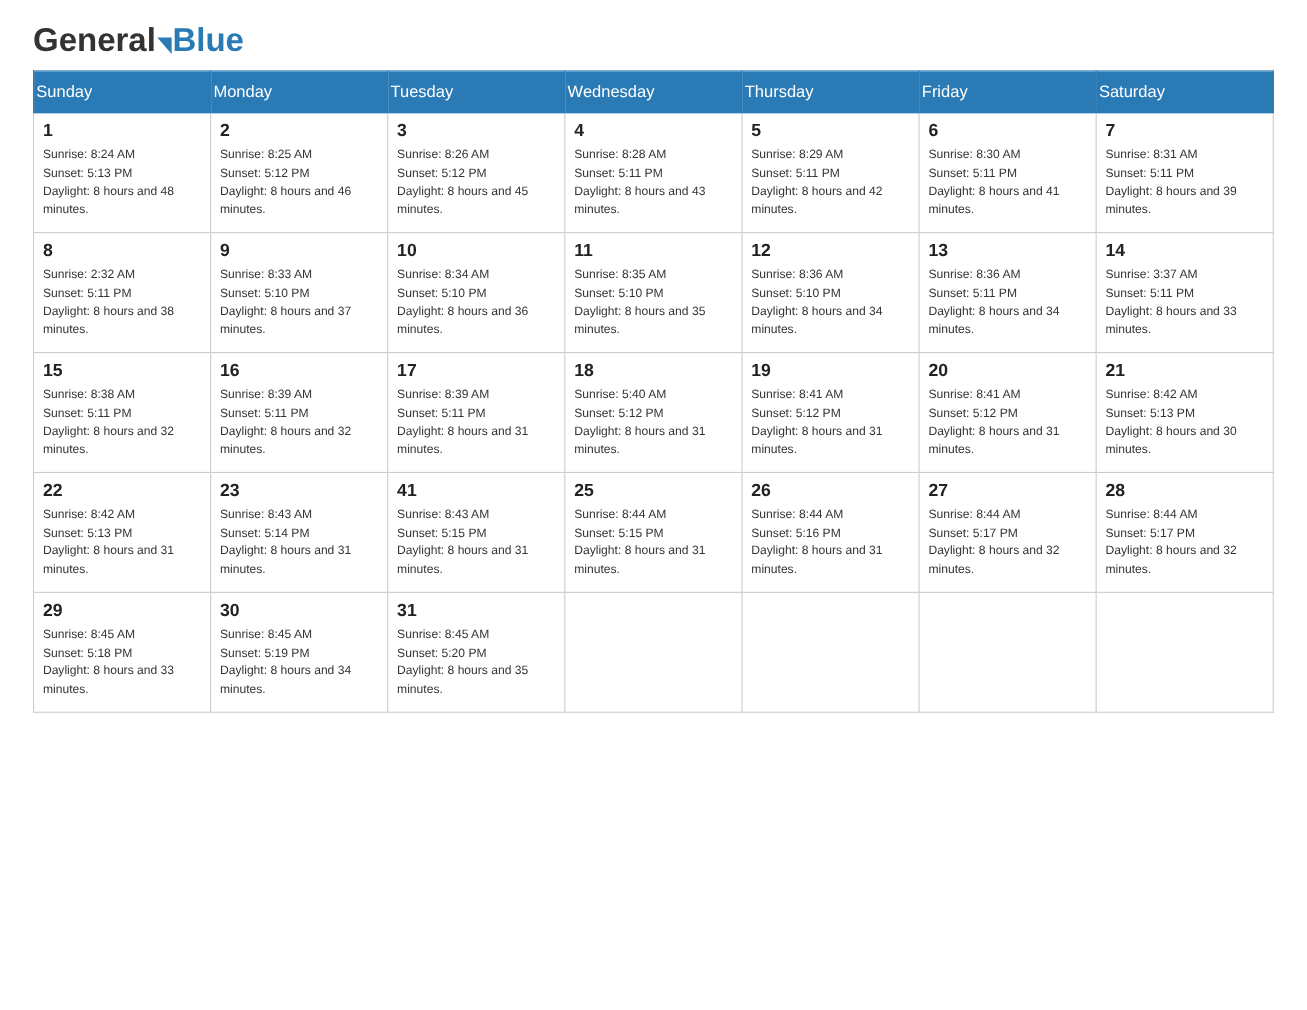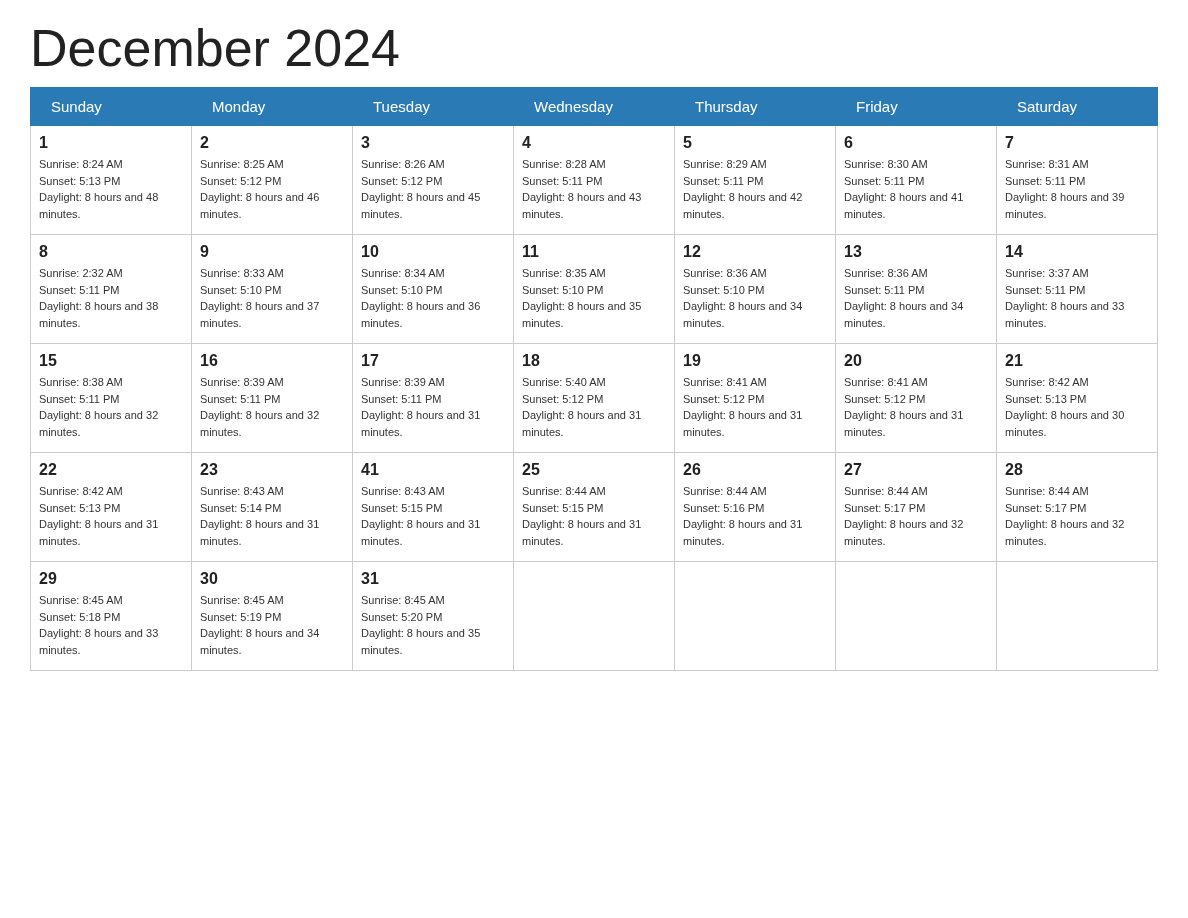--- a/index.html
+++ b/index.html
@@ -36,21 +36,21 @@
       margin-top: 4px;
     }
     .calendar-table {
       width: 100%;
       border-collapse: collapse;
       margin-top: 10px;
     }
     .calendar-table th {
       background-color: #2a7ab5;
       color: #fff;
-      padding: 10px 20px;
+      padding: 10px 2px;
       text-align: left;
       font-size: 15px;
       font-weight: normal;
       border: 1px solid #2a7ab5;
     }
     .calendar-table td {
       vertical-align: top;
       padding: 8px 8px 12px 8px;
       border: 1px solid #ccc;
       width: 14.28%;
@@ -101,22 +101,28 @@
     .logo-blue-text {
       font-size: 30px;
       font-weight: bold;
       color: #2a7ab5;
     }
   </style>
 </head>
 <body>
 
 <div class="header-row">
+  <div class="logo">
+    <div class="logo-wrapper">
+      <span class="logo-g">General</span>
+      <span class="logo-triangle"></span>
+      <span class="logo-blue-text">Blue</span>
+    </div>
+  </div>
   <div class="title-section">
-    <div class="month-title">December 2024</div>
   </div>
 </div>
 
 <table class="calendar-table">
   <thead>
     <tr>
       <th>Sunday</th>
       <th>Monday</th>
       <th>Tuesday</th>
       <th>Wednesday</th>

